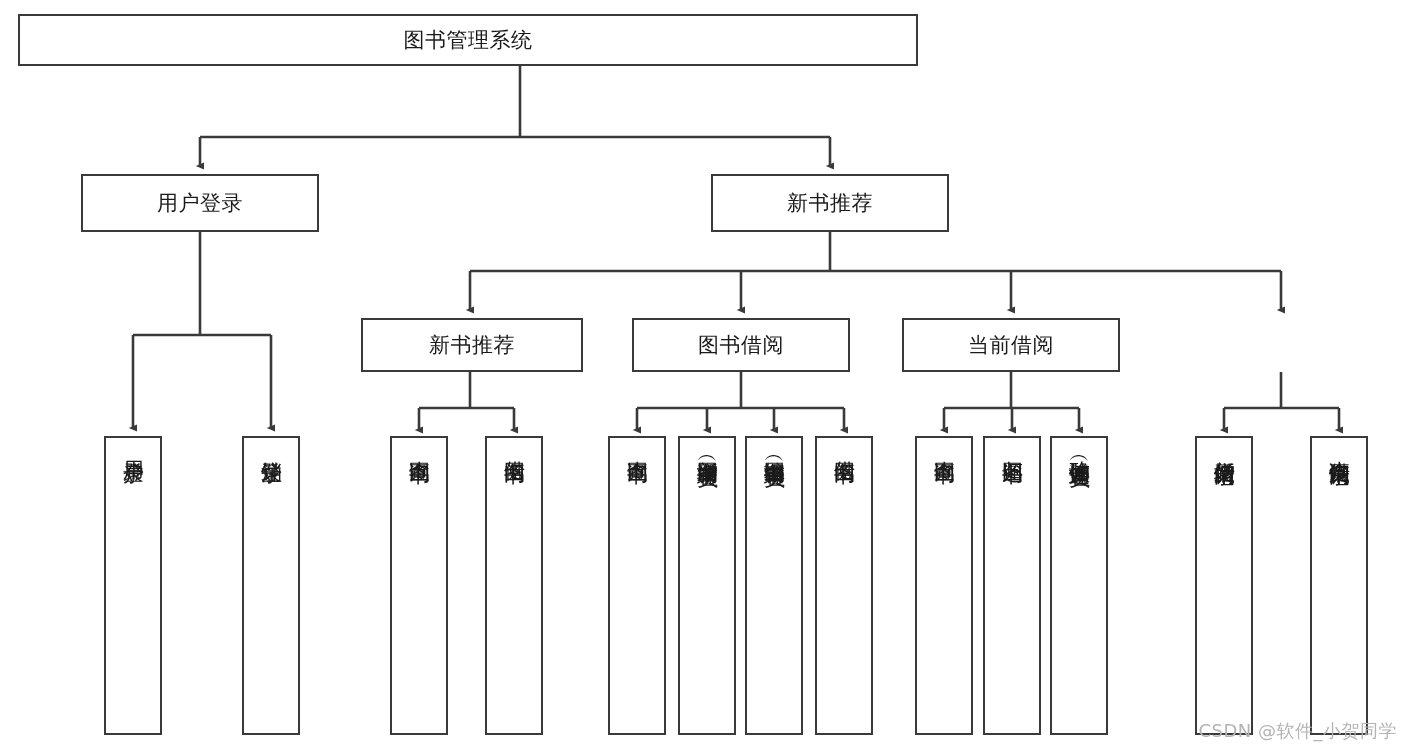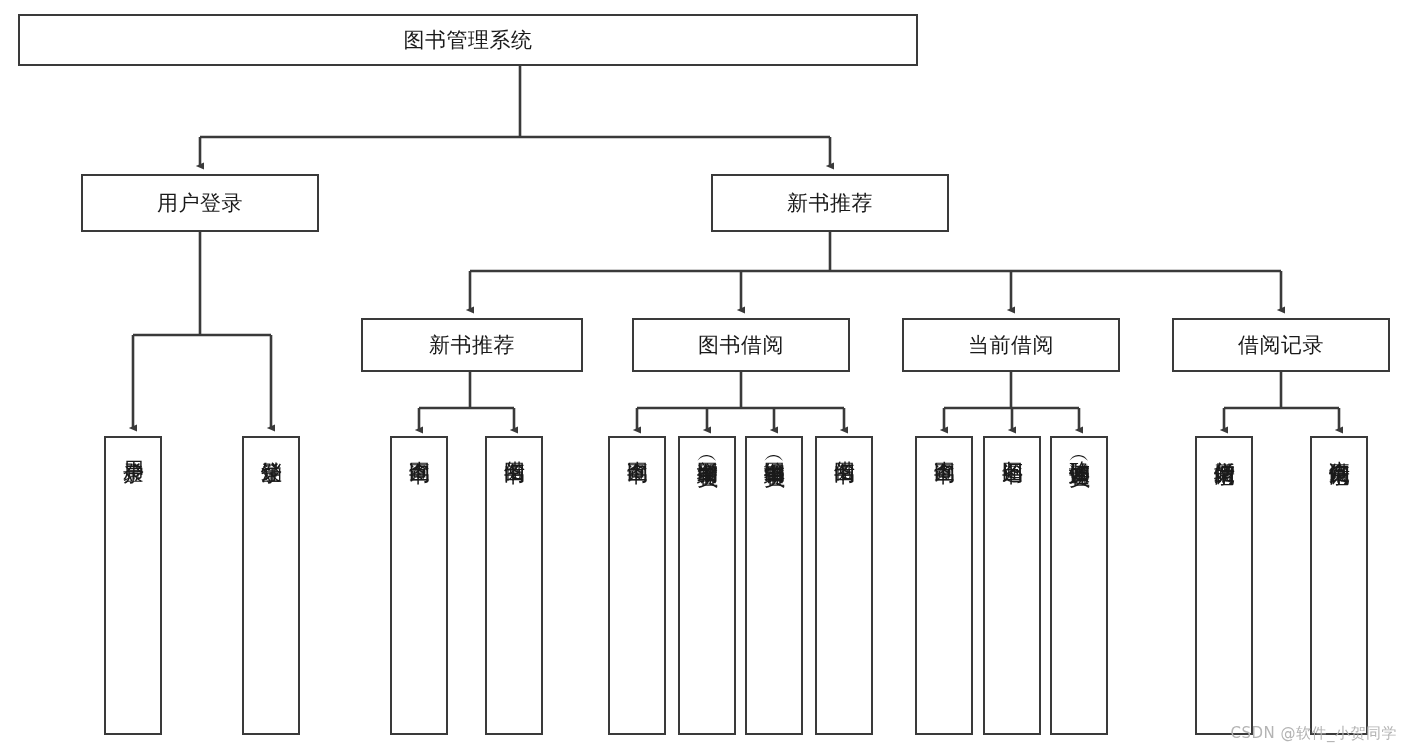--- a/index.html
+++ b/index.html
@@ -53,21 +53,21 @@
     text-orientation: upright;
     font-size: 21px;
     line-height: 1.38;
     letter-spacing: 1px;
     white-space: nowrap;
   }
   #watermark {
     position: absolute;
     right: 8px;
     bottom: 4px;
-    font-size: 15px;
+    font-size: 18px;
     color: #b4b4b4;
     z-index: 5;
     white-space: nowrap;
     letter-spacing: 0.5px;
   }
 </style>
 </head>
 <body>
 
 <div id="diagram-root" style="width: 1405px; height: 747px; background: rgb(255, 255, 255);">
@@ -136,23 +136,20 @@
 
   <div class="node" style="left: 361px; top: 318px; width: 222px; height: 54px;">
     <span class="node-label">新书推荐</span>
   </div>
   <div class="node" style="left: 902px; top: 318px; width: 218px; height: 54px;">
     <span class="node-label">当前借阅</span>
   </div>
   <div class="node" style="left: 632px; top: 318px; width: 218px; height: 54px;">
     <span class="node-label">图书借阅</span>
   </div>
-  <div class="node" style="left: 1172px; top: 318px; width: 218px; height: 54px;">
-    <span class="node-label">借阅记录</span>
-  </div>
 
   <div class="node leaf" style="left: 104px; top: 436px; width: 58px; height: 299px;">
     <span class="node-label">用户登录</span>
   </div>
   <div class="node leaf" style="left: 242px; top: 436px; width: 58px; height: 299px;">
     <span class="node-label">注销登录</span>
   </div>
   <div class="node leaf" style="left: 390px; top: 436px; width: 58px; height: 299px;">
     <span class="node-label">查询图书</span>
   </div>

